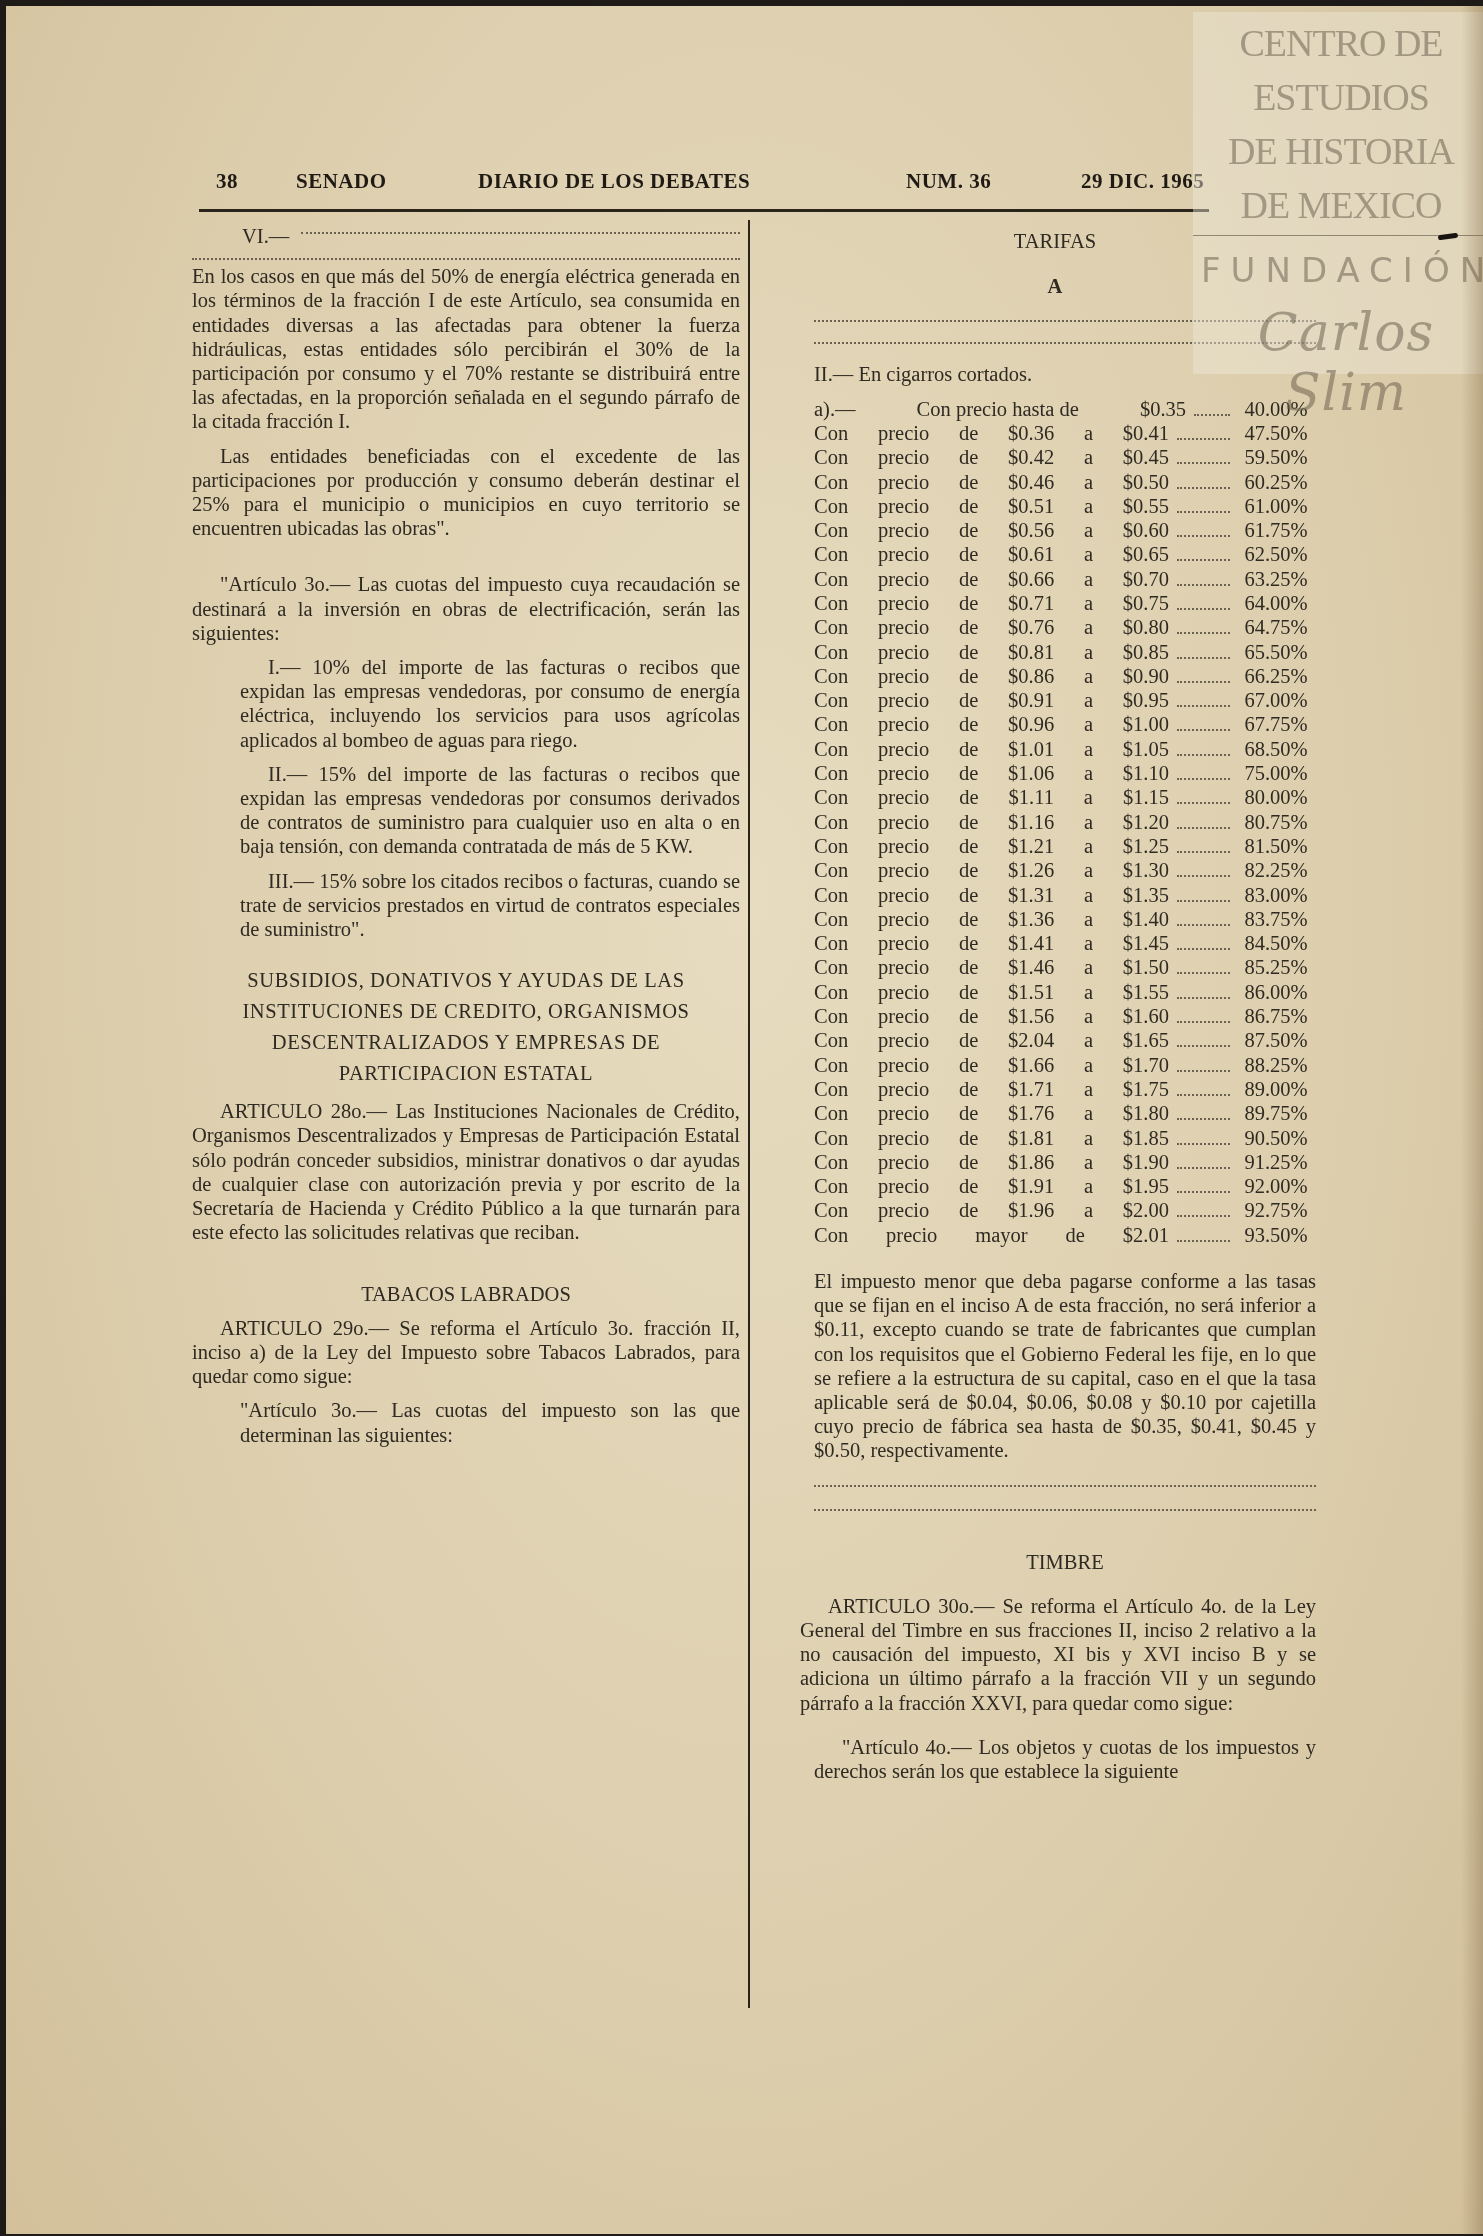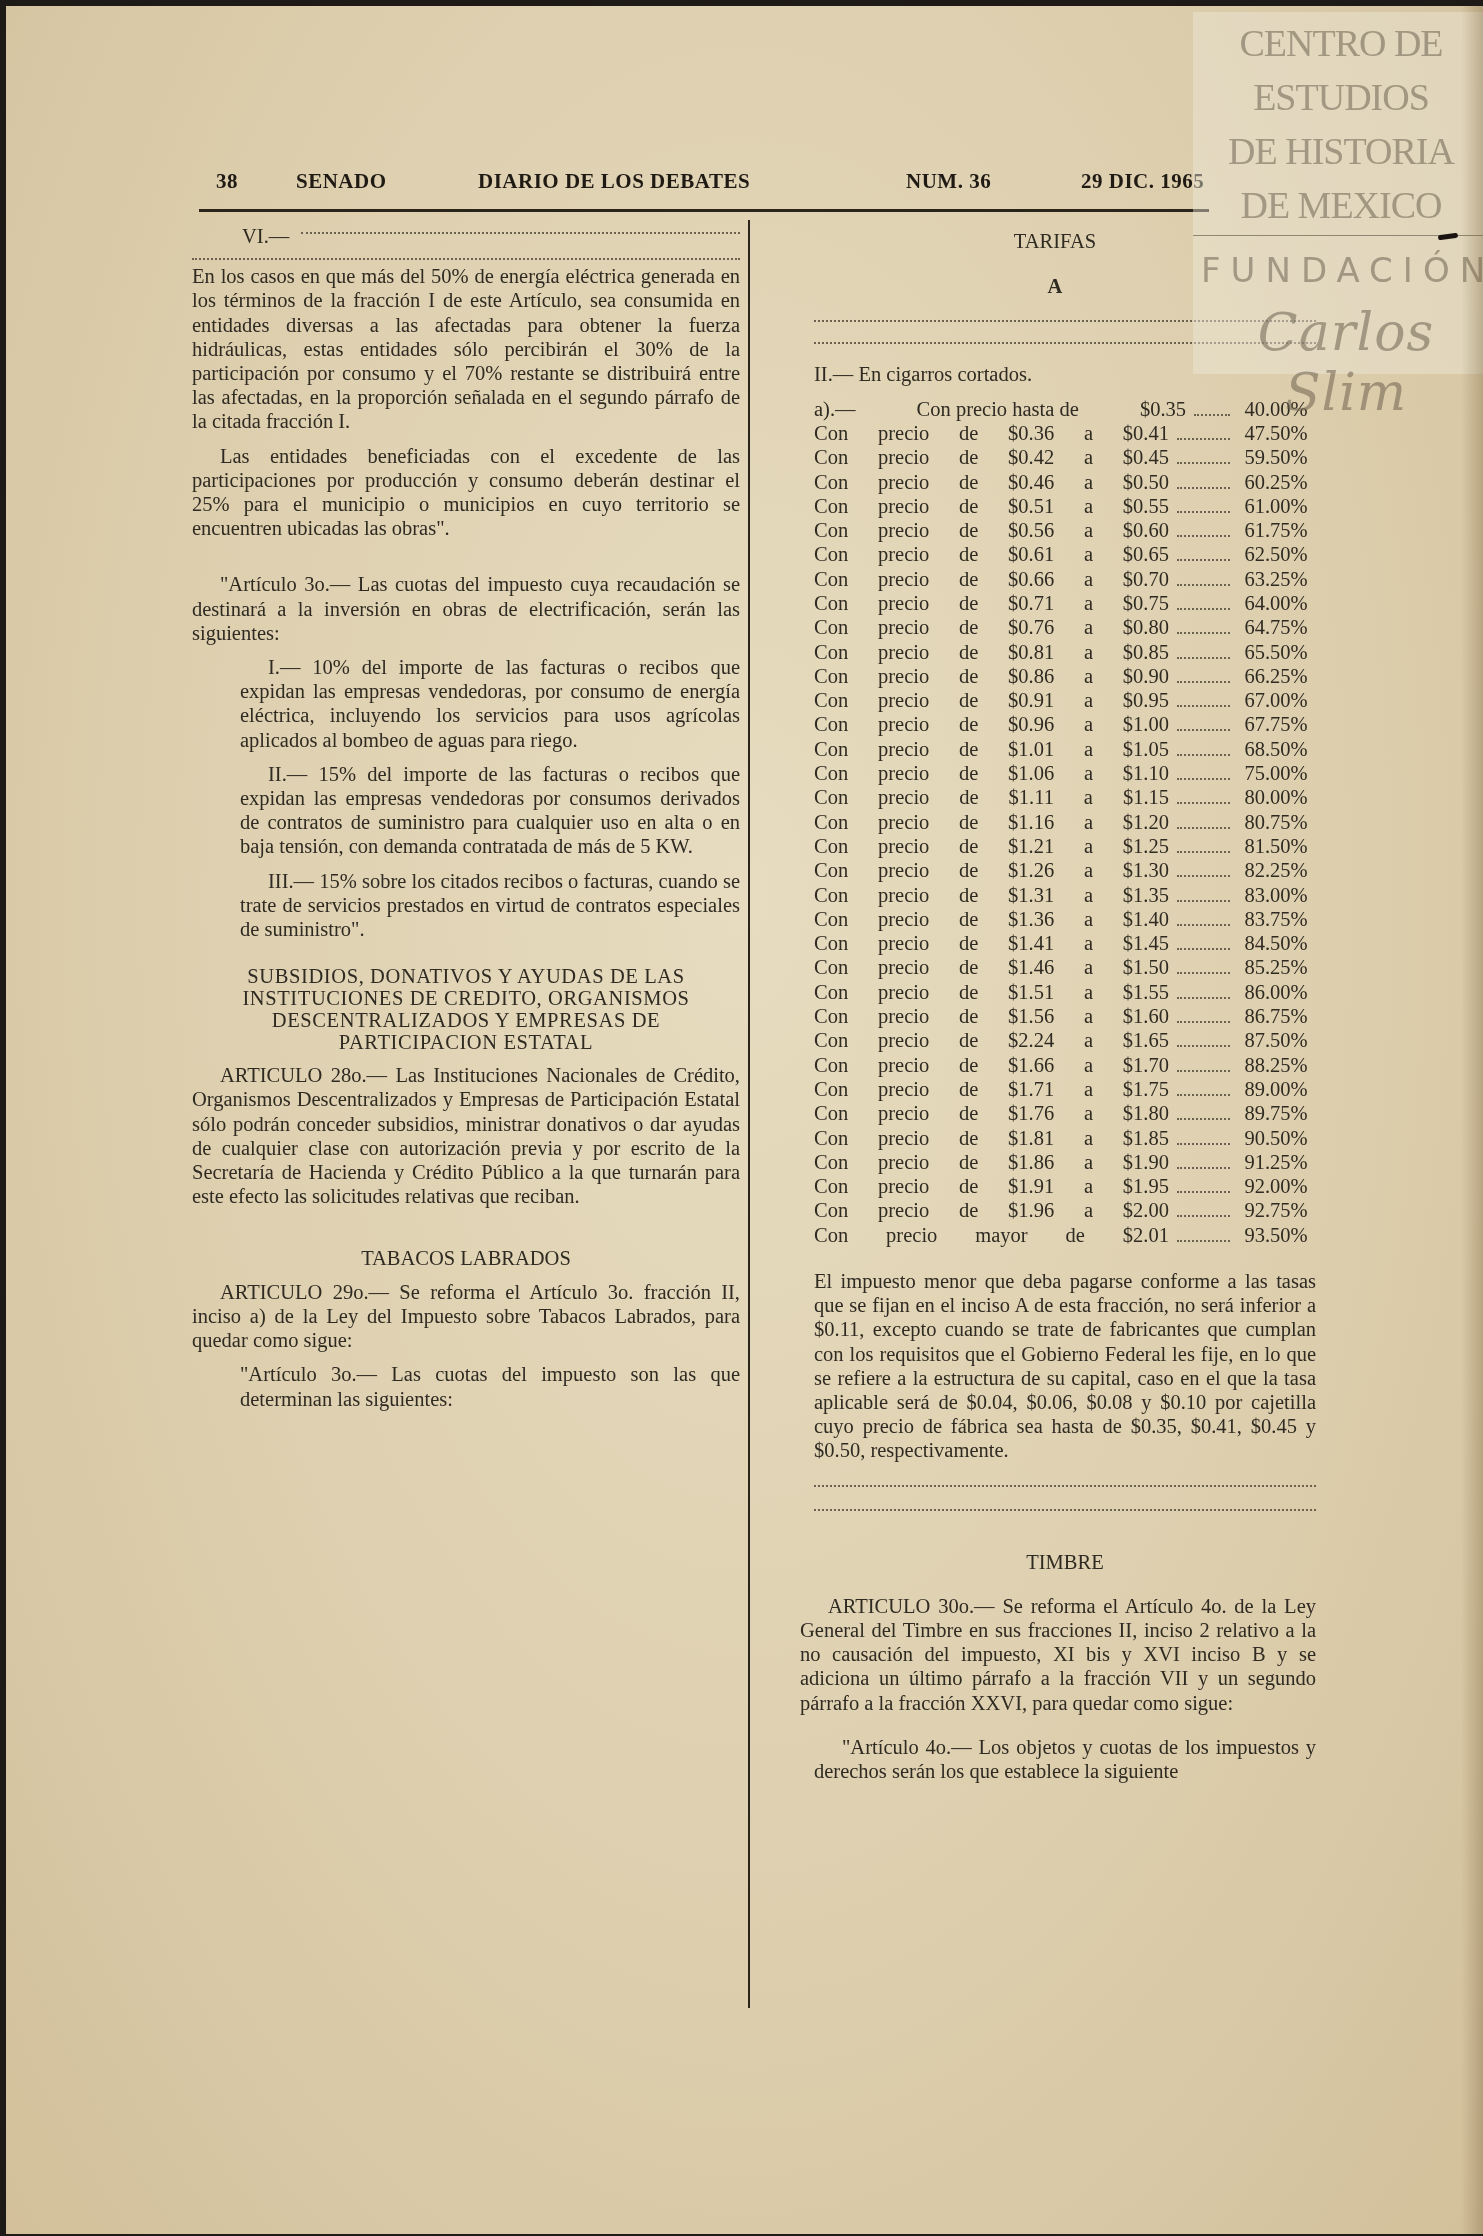--- a/index.html
+++ b/index.html
@@ -42,21 +42,21 @@
     .indent { text-indent: 28px; }
     .dquote { padding-left: 48px; }
     .gap { height: 16px; }
     .gap-sm { height: 10px; }
     .dotline {
       border-bottom: 2px dotted #6b6151; height: 0; margin: 12px 0;
     }
     .vi-line { display: flex; align-items: center; gap: 12px; margin-left: 50px; }
     .vi-line .fill { flex: 1; border-bottom: 2px dotted #6b6151; margin-bottom: 6px; }
     .center { text-align: center; text-align-last: center; margin-top: 11px; }
-    .heading-caps { text-align: center; text-align-last: center; font-size: 20.5px; letter-spacing: 0.6px; line-height: 22px; }
+    .heading-caps { text-align: center; text-align-last: center; font-size: 20.5px; letter-spacing: 0.6px; line-height: 31px; }
     .tariff-row { display: flex; align-items: baseline; white-space: nowrap; line-height: 24.3px; }
     .tariff-row .desc { display: flex; justify-content: space-between; width: 355px; word-spacing: 0; }
     .tariff-row .desc span { }
     .tariff-row .leader { flex: 1; border-bottom: 2px dotted #6b6151; margin: 0 6px 5px 8px; }
     .tariff-row .rate { width: 80px; text-align: center; }
     .tariff-first .desc { width: 372px; }
     .watermark {
       position: absolute; left: 1187px; top: 6px; width: 296px; height: 362px;
       background: rgba(238,232,218,0.45);
       color: rgba(110,98,80,0.55);
@@ -431,21 +431,21 @@
             <span>$1.60</span>
           </span>
           <span class="leader"></span>
           <span class="rate">86.75%</span>
         </div>
         <div class="tariff-row">
           <span class="desc">
             <span>Con</span>
             <span>precio</span>
             <span>de</span>
-            <span>$2.24</span>
+            <span>$2.04</span>
             <span>a</span>
             <span>$1.65</span>
           </span>
           <span class="leader"></span>
           <span class="rate">87.50%</span>
         </div>
         <div class="tariff-row">
           <span class="desc">
             <span>Con</span>
             <span>precio</span>

